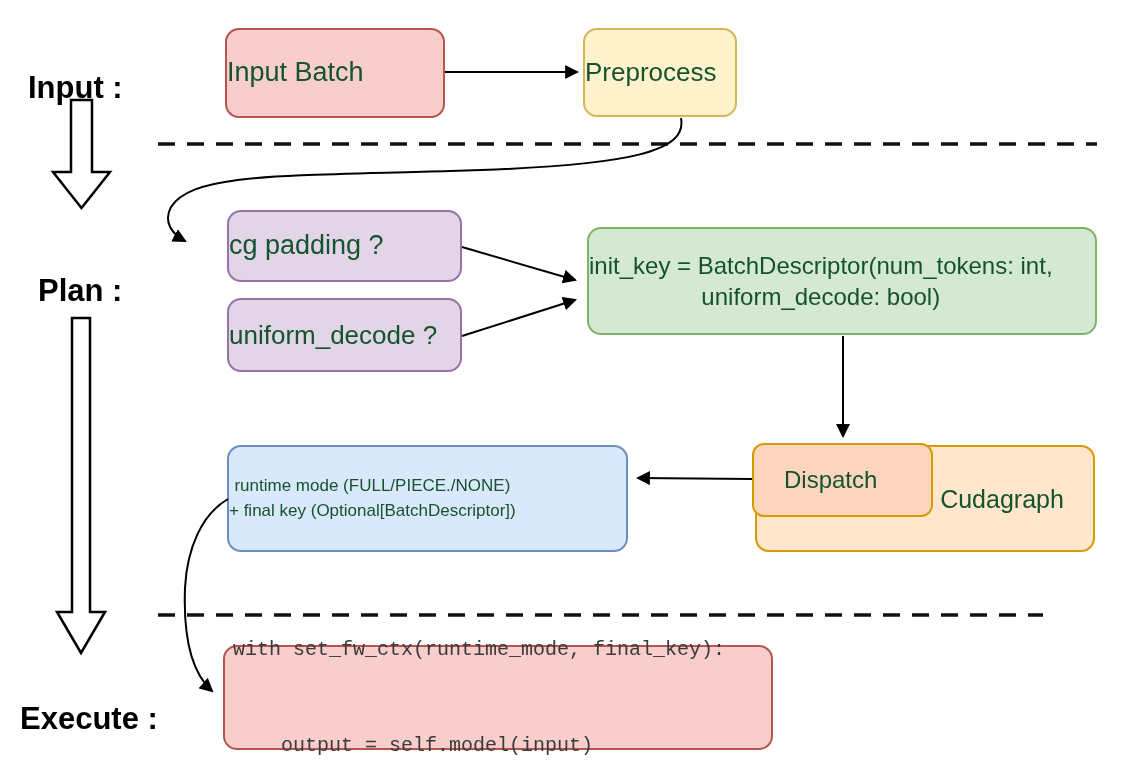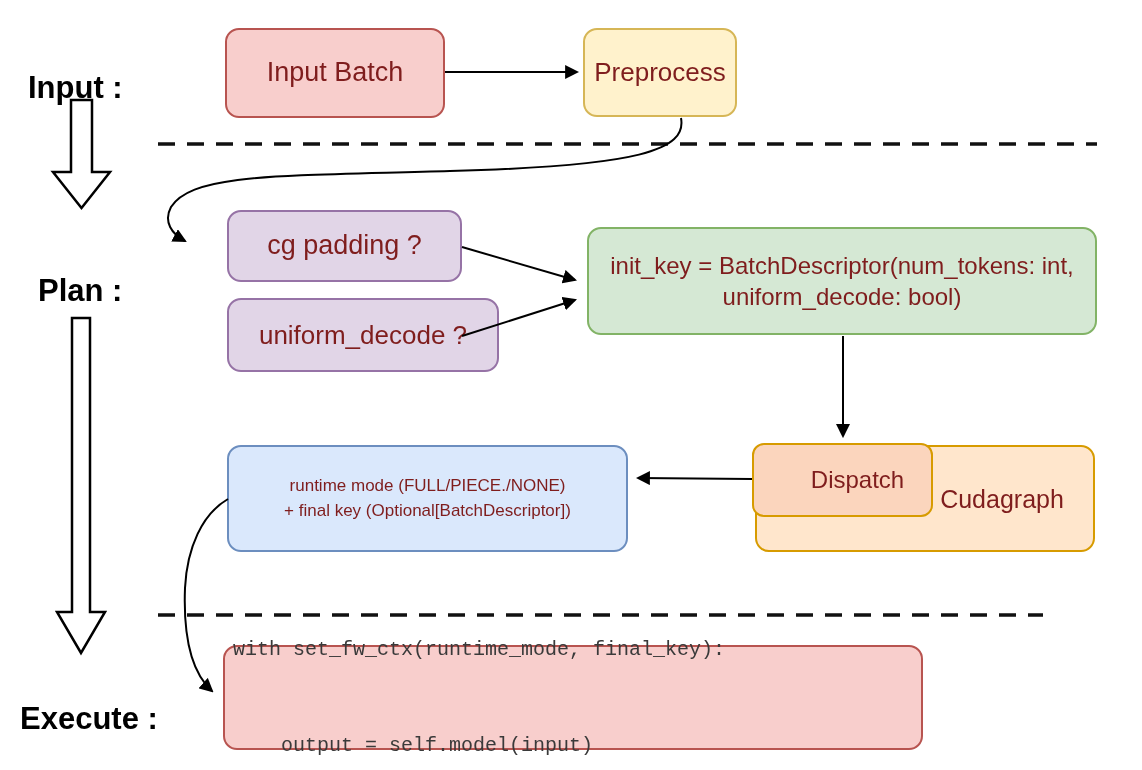--- a/index.html
+++ b/index.html
@@ -8,22 +8,22 @@
     font-family:"Liberation Sans",sans-serif;
   }
   .layer{position:absolute;left:0;top:0;width:1142px;height:770px;}
   svg.connectors{pointer-events:none;z-index:5;}
   .stage-label{
     position:absolute;font-weight:bold;font-size:31px;color:#000000;
     letter-spacing:0px;white-space:nowrap;z-index:2;margin-top:32px;
   }
   .node{
     position:absolute;border:2px solid;border-radius:14px;
-    display:flex;align-items:center;justify-content:center;
-    text-align:center;color:#7f1d1d;box-sizing:border-box;z-index:2;
+    display:flex;align-items:center;
+    text-align:center;color:#14532d;box-sizing:border-box;z-index:2;
     line-height:1.25;
   }
   .node .ln{display:block;}
   .red    {background:#F8CECC;border-color:#B85450;}
   .yellow {background:#FFF2CC;border-color:#D6B656;}
   .purple {background:#E1D5E7;border-color:#9673A6;}
   .green  {background:#D5E8D4;border-color:#82B366;}
   .blue   {background:#DAE8FC;border-color:#6C8EBF;}
   .orange-outer{background:#FFE6CC;border-color:#D79B00;}
   .orange-inner{background:#FBD5BD;border-color:#D79B00;}
@@ -52,21 +52,21 @@
   </div>
 
   <div class="node yellow" style="left:583px;top:28px;width:154px;height:89px;font-size:26px;">
     <span class="ln">Preprocess</span>
   </div>
 
   <div class="node purple" style="left:227px;top:210px;width:235px;height:72px;font-size:27px;">
     <span class="ln">cg padding ?</span>
   </div>
 
-  <div class="node purple" style="left:227px;top:298px;width:272px;height:74px;font-size:26px;">
+  <div class="node purple" style="left:227px;top:298px;width:235px;height:74px;font-size:26px;">
     <span class="ln">uniform_decode ?</span>
   </div>
 
   <div class="node green" style="left:587px;top:227px;width:510px;height:108px;font-size:24px;line-height:1.3;">
     <div>
       <span class="ln">init_key = BatchDescriptor(num_tokens: int,</span>
       <span class="ln">uniform_decode: bool)</span>
     </div>
   </div>
 
@@ -79,21 +79,21 @@
     <span class="ln">Dispatch</span>
   </div>
 
   <div class="node blue" style="left:227px;top:445px;width:401px;height:107px;font-size:17px;line-height:1.45;">
     <div>
       <span class="ln">runtime mode (FULL/PIECE./NONE)</span>
       <span class="ln">+ final key (Optional[BatchDescriptor])</span>
     </div>
   </div>
 
-  <div class="node red code" style="left:223px;top:645px;width:700px;height:105px;">
+  <div class="node red code" style="left:223px;top:645px;width:550px;height:105px;">
     <div>
       <span class="ln">with set_fw_ctx(runtime_mode, final_key):</span>
       <span class="ln">    output = self.model(input)</span>
     </div>
   </div>
 
   <svg class="layer connectors" viewBox="0 0 1142 770">
     <defs>
       <marker id="ah" viewBox="0 0 10 10" refX="8.5" refY="5" markerWidth="7" markerHeight="7" orient="auto-start-reverse">
         <path d="M0,0 L10,5 L0,10 z" fill="#000000"></path>

